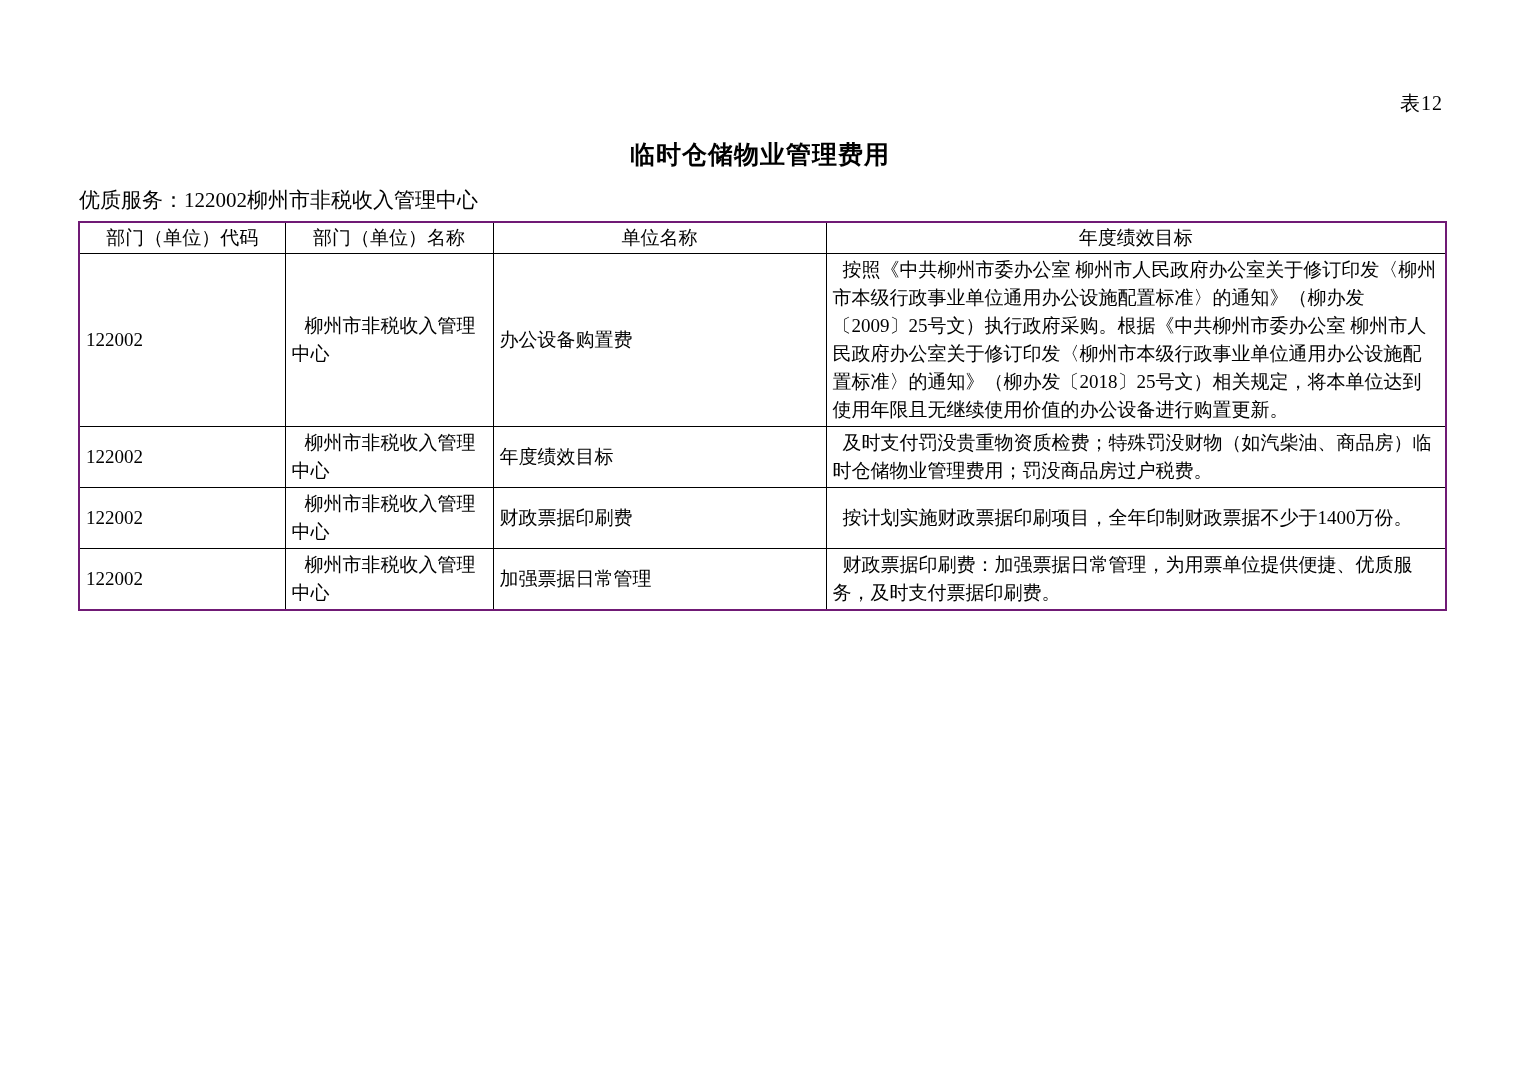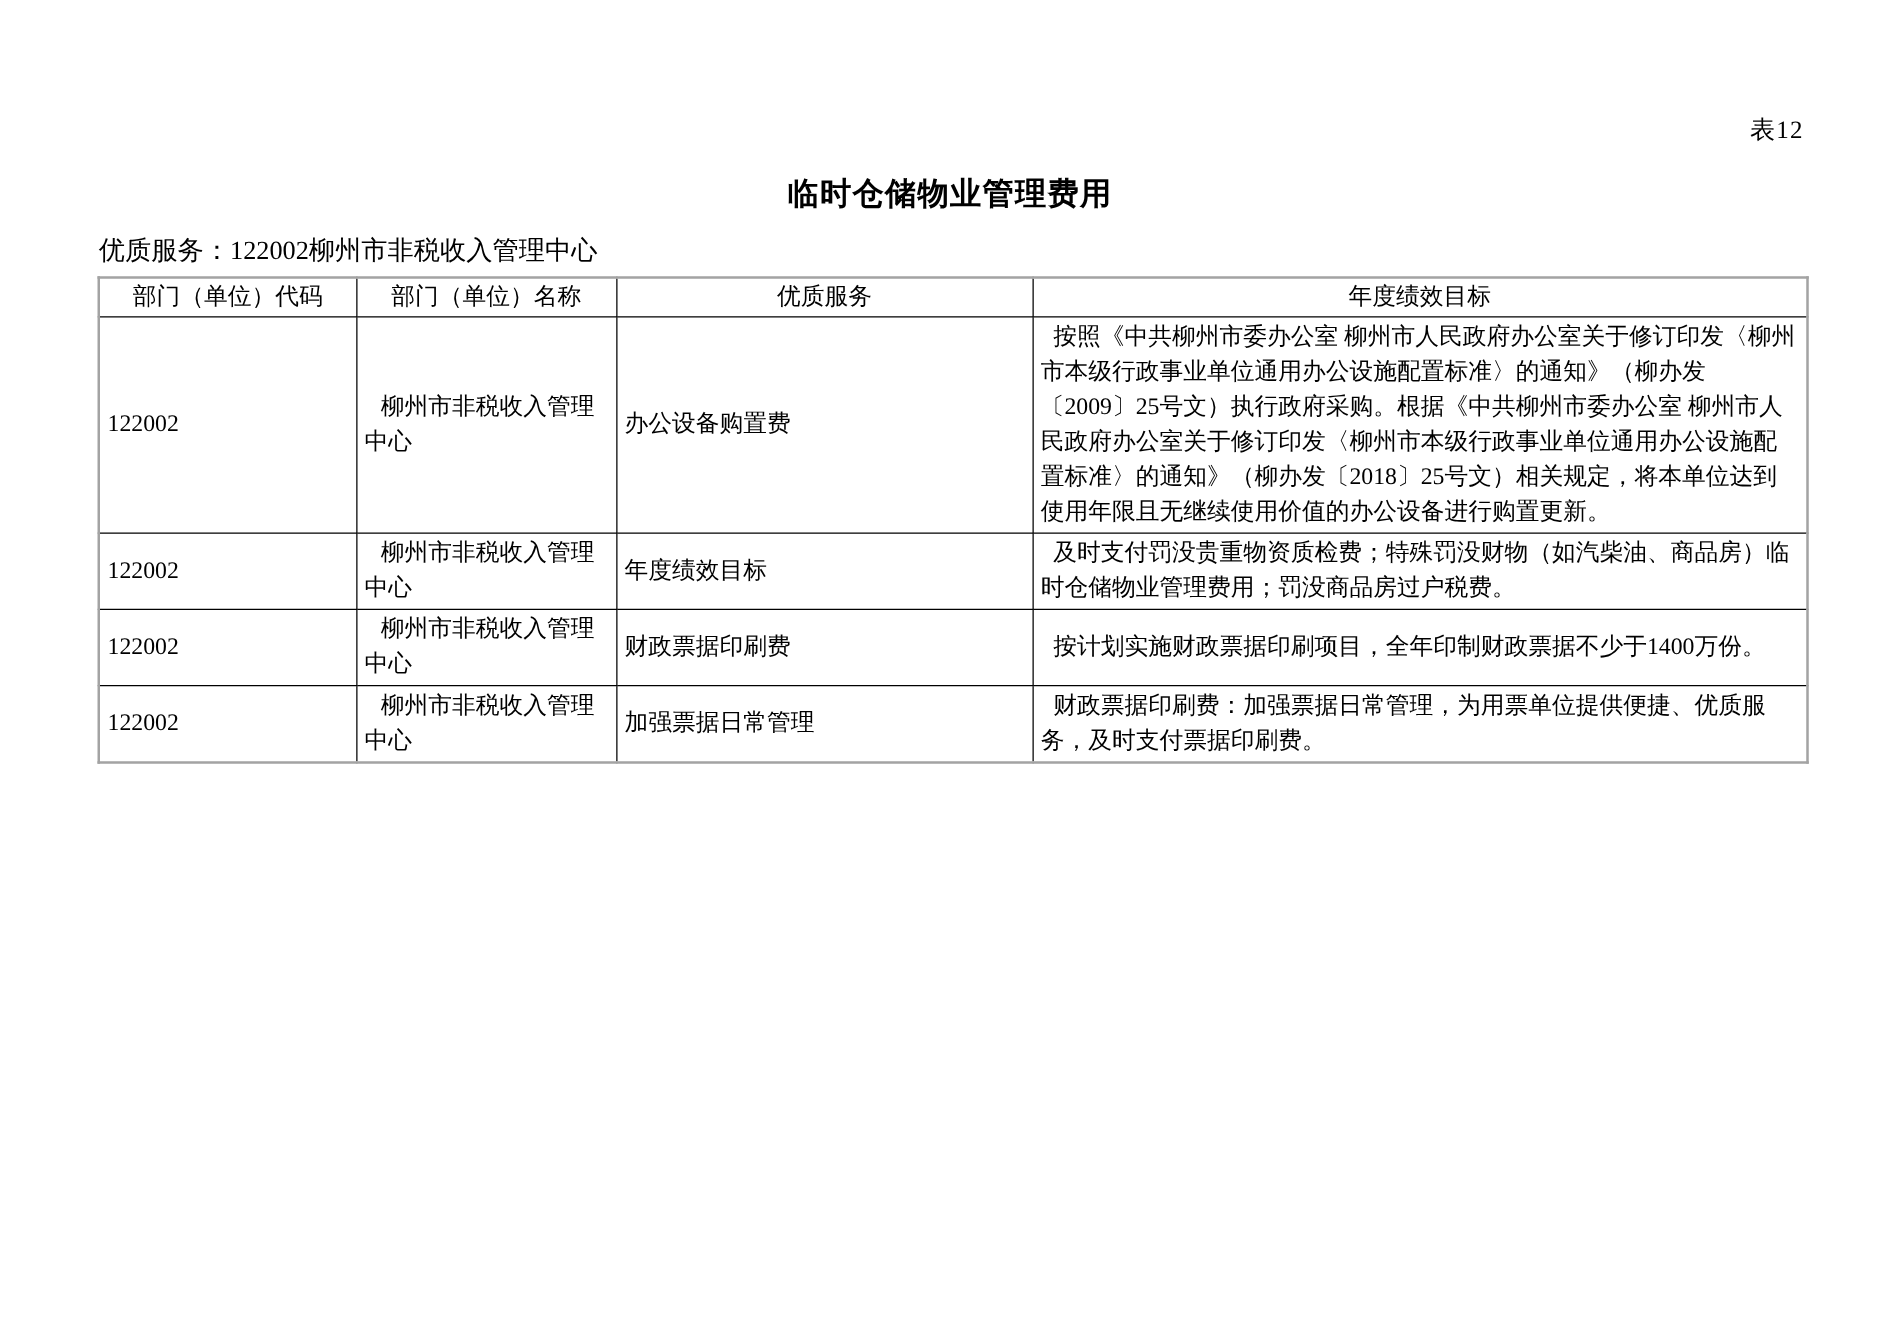--- a/index.html
+++ b/index.html
@@ -34,21 +34,21 @@
     position: absolute;
     top: 186px; left: 79px;
     font-size: 21px;
   }
   table.targets {
     position: absolute;
     top: 221px; left: 78px;
     width: 1367px;
     border-collapse: collapse;
     table-layout: fixed;
-    border: 2px solid #a3a3a3;
+    border: 2px solid #701a75;
   }
   table.targets th, table.targets td {
     border: 1px solid #000000;
     font-size: 19px;
     line-height: 28px;
     font-weight: normal;
     vertical-align: middle;
     overflow: hidden;
   }
   table.targets th {
@@ -92,21 +92,21 @@
     <colgroup>
       <col style="width:206px">
       <col style="width:208px">
       <col style="width:333px">
       <col style="width:620px">
     </colgroup>
     <thead>
       <tr>
         <th>部门（单位）代码</th>
         <th>部门（单位）名称</th>
-        <th>优质服务</th>
+        <th>单位名称</th>
         <th>年度绩效目标</th>
       </tr>
     </thead>
     <tbody>
       <tr class="row-tall">
         <td class="cell-code">122002</td>
         <td class="cell-name">柳州市非税收入管理中心</td>
         <td class="cell-project">办公设备购置费</td>
         <td class="cell-target">按照《中共柳州市委办公室 柳州市人民政府办公室关于修订印发〈柳州市本级行政事业单位通用办公设施配置标准〉的通知》（柳办发〔2009〕25号文）执行政府采购。根据《中共柳州市委办公室 柳州市人民政府办公室关于修订印发〈柳州市本级行政事业单位通用办公设施配置标准〉的通知》（柳办发〔2018〕25号文）相关规定，将本单位达到使用年限且无继续使用价值的办公设备进行购置更新。</td>
       </tr>

